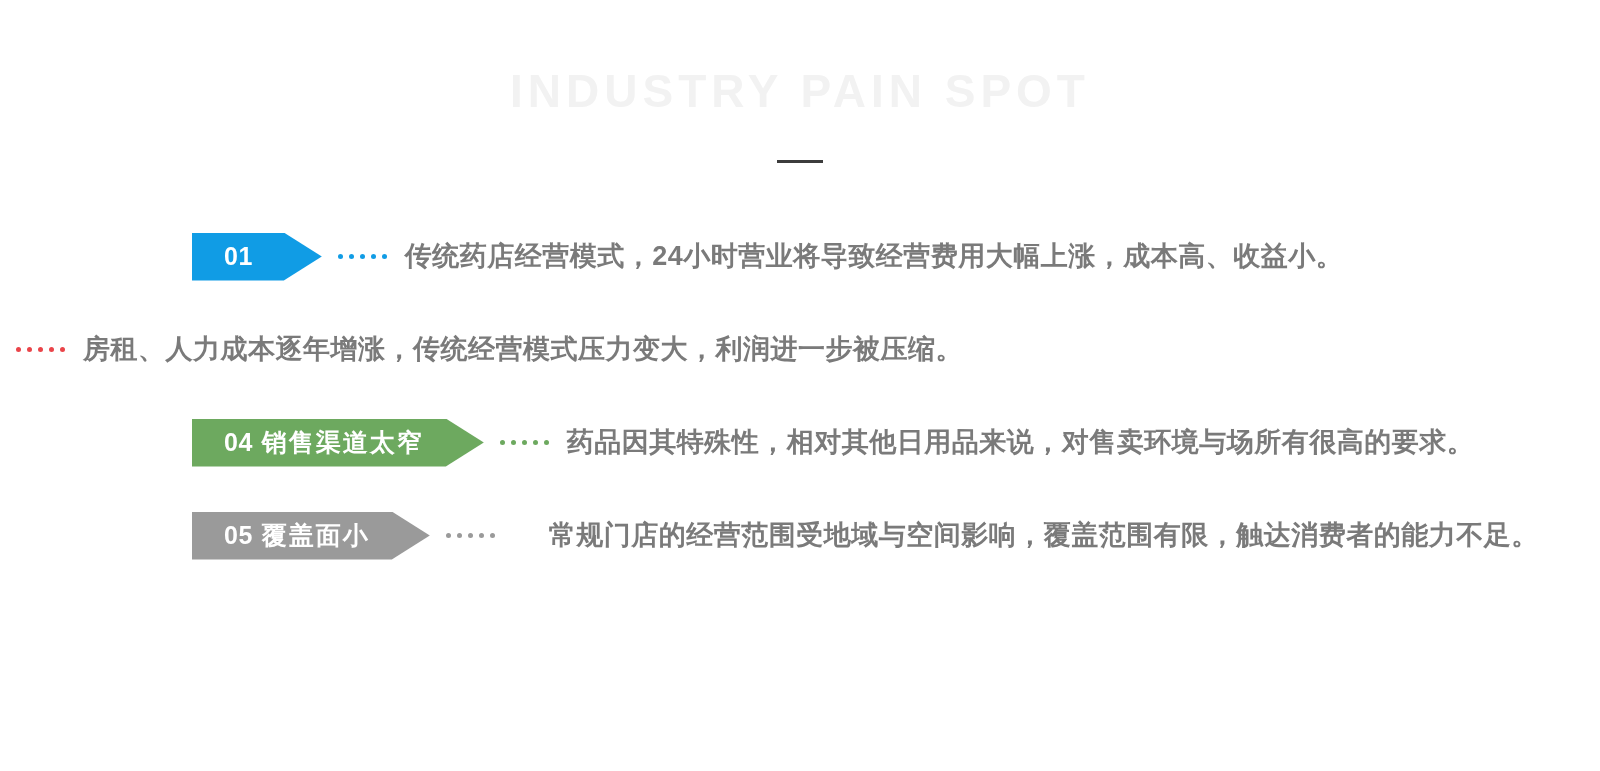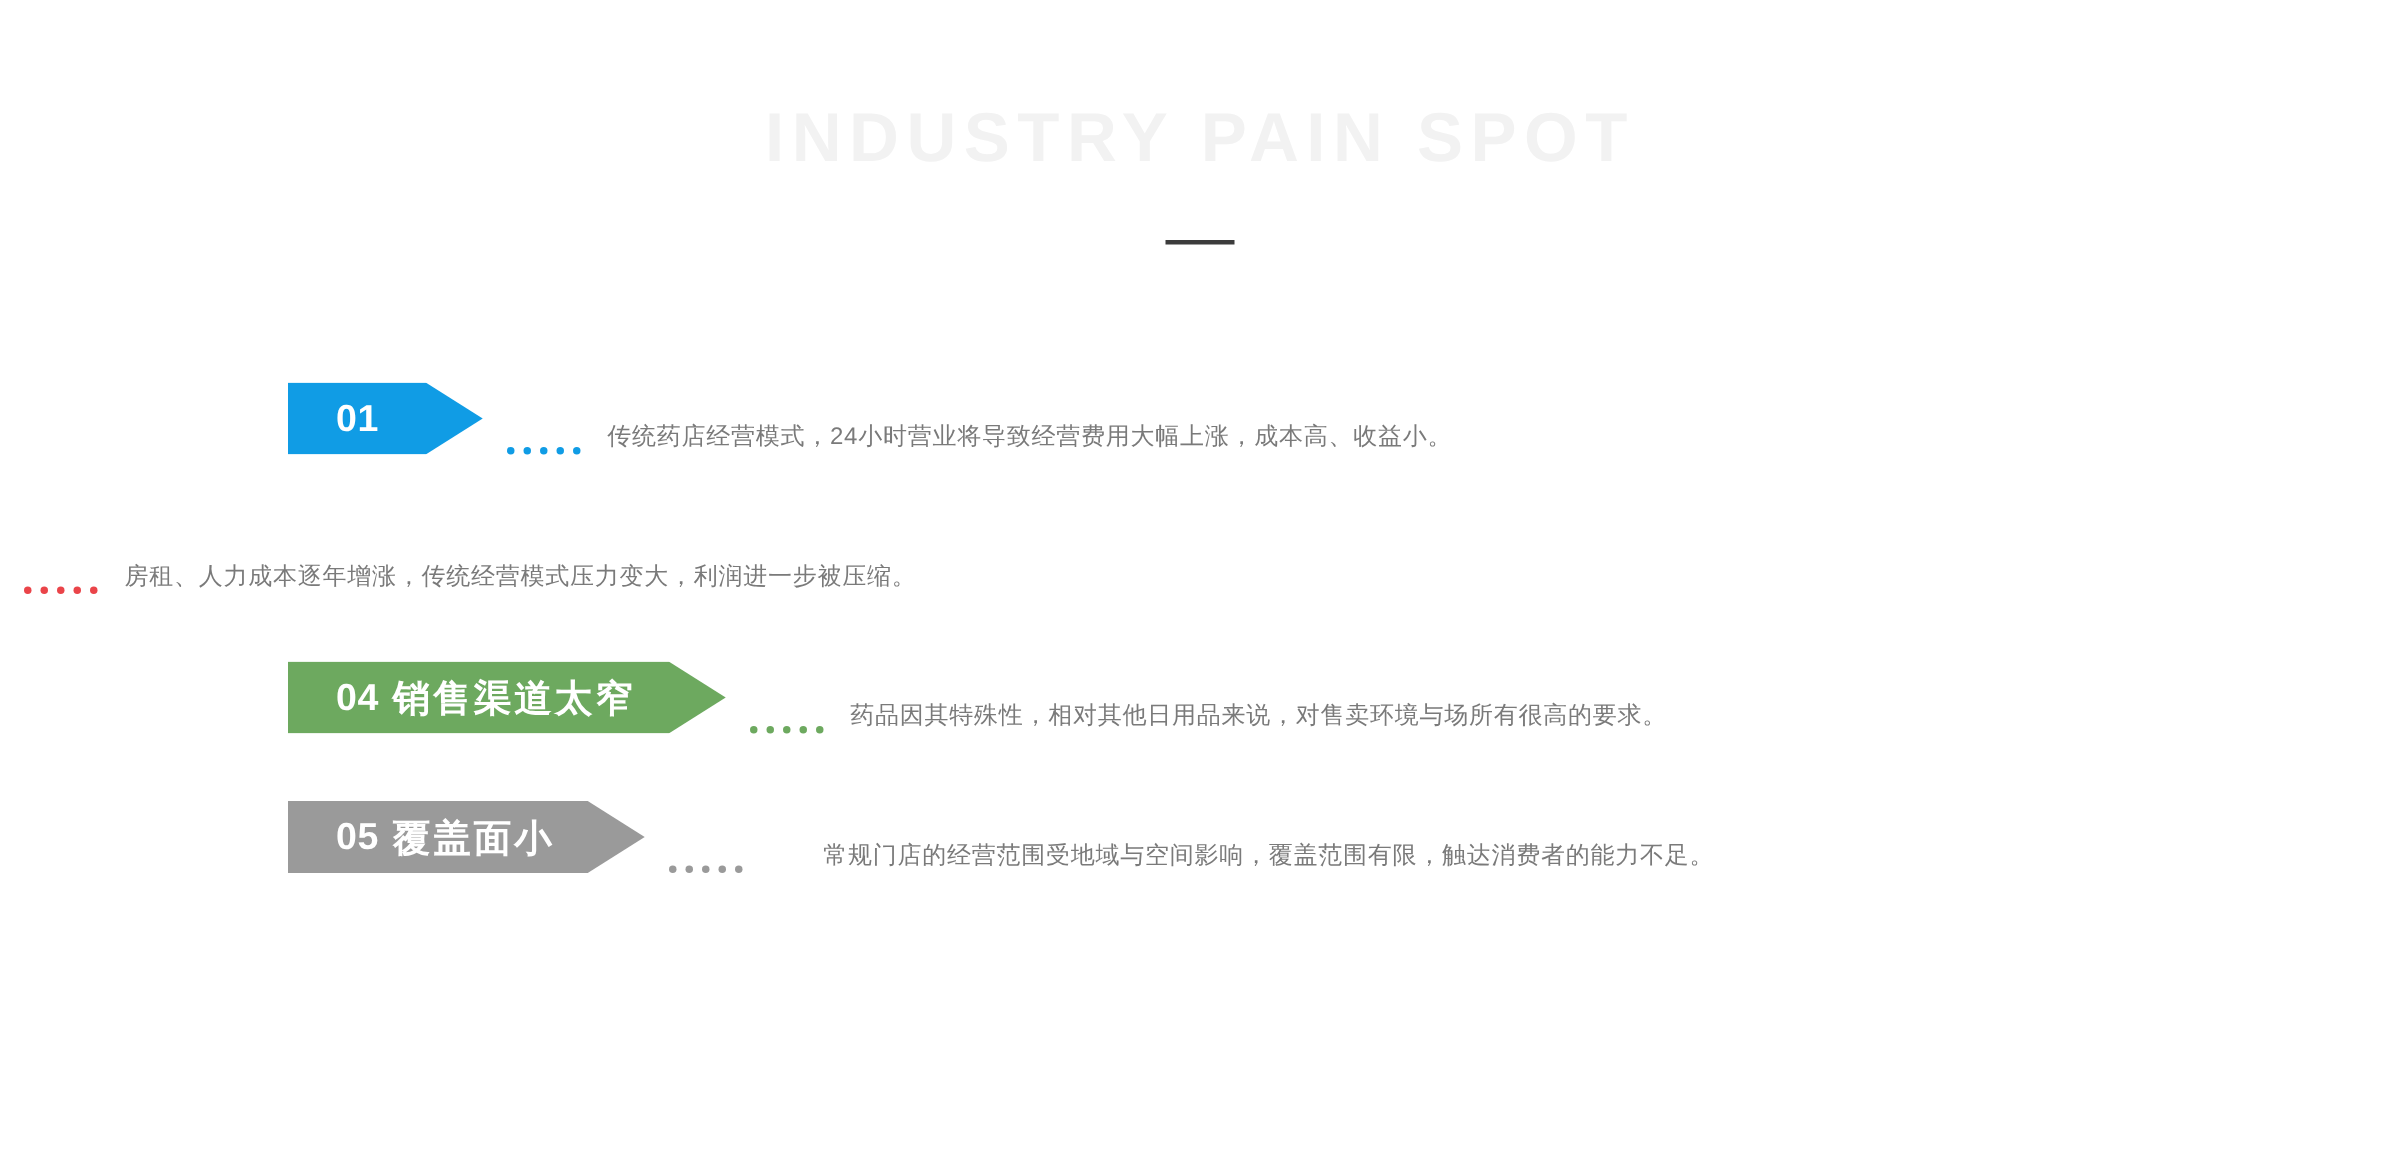--- a/index.html
+++ b/index.html
@@ -78,21 +78,21 @@
   .rows {
     position: absolute;
     left: 0;
     top: 210px;
     width: 1600px;
   }
   .row {
     position: relative;
     height: 93px;
     display: flex;
-    align-items: flex-end;
+    align-items: center;
   }
   .tag {
     position: relative;
     margin-left: 192px;
     height: 48px;
     display: flex;
     align-items: center;
     flex: 0 0 auto;
     box-sizing: border-box;
     padding: 0 22px 0 32px;
@@ -126,25 +126,26 @@
   }
   .leader span {
     display: block;
     width: 5px;
     height: 5px;
     border-radius: 50%;
   }
 
   .desc {
     flex: 0 1 auto;
-    font-size: 16px;
+    font-size: 27px;
     color: #7a7a7a;
     letter-spacing: 0.5px;
     white-space: nowrap;
     line-height: 1.3;
+    font-weight: bold;
   }
 </style>
 </head>
 <body>
 
 <div class="slide">
 
   <div class="header">
     <div class="header-stack">
       <div class="title-en" style="color: rgb(242, 242, 242);">INDUSTRY PAIN SPOT</div>

